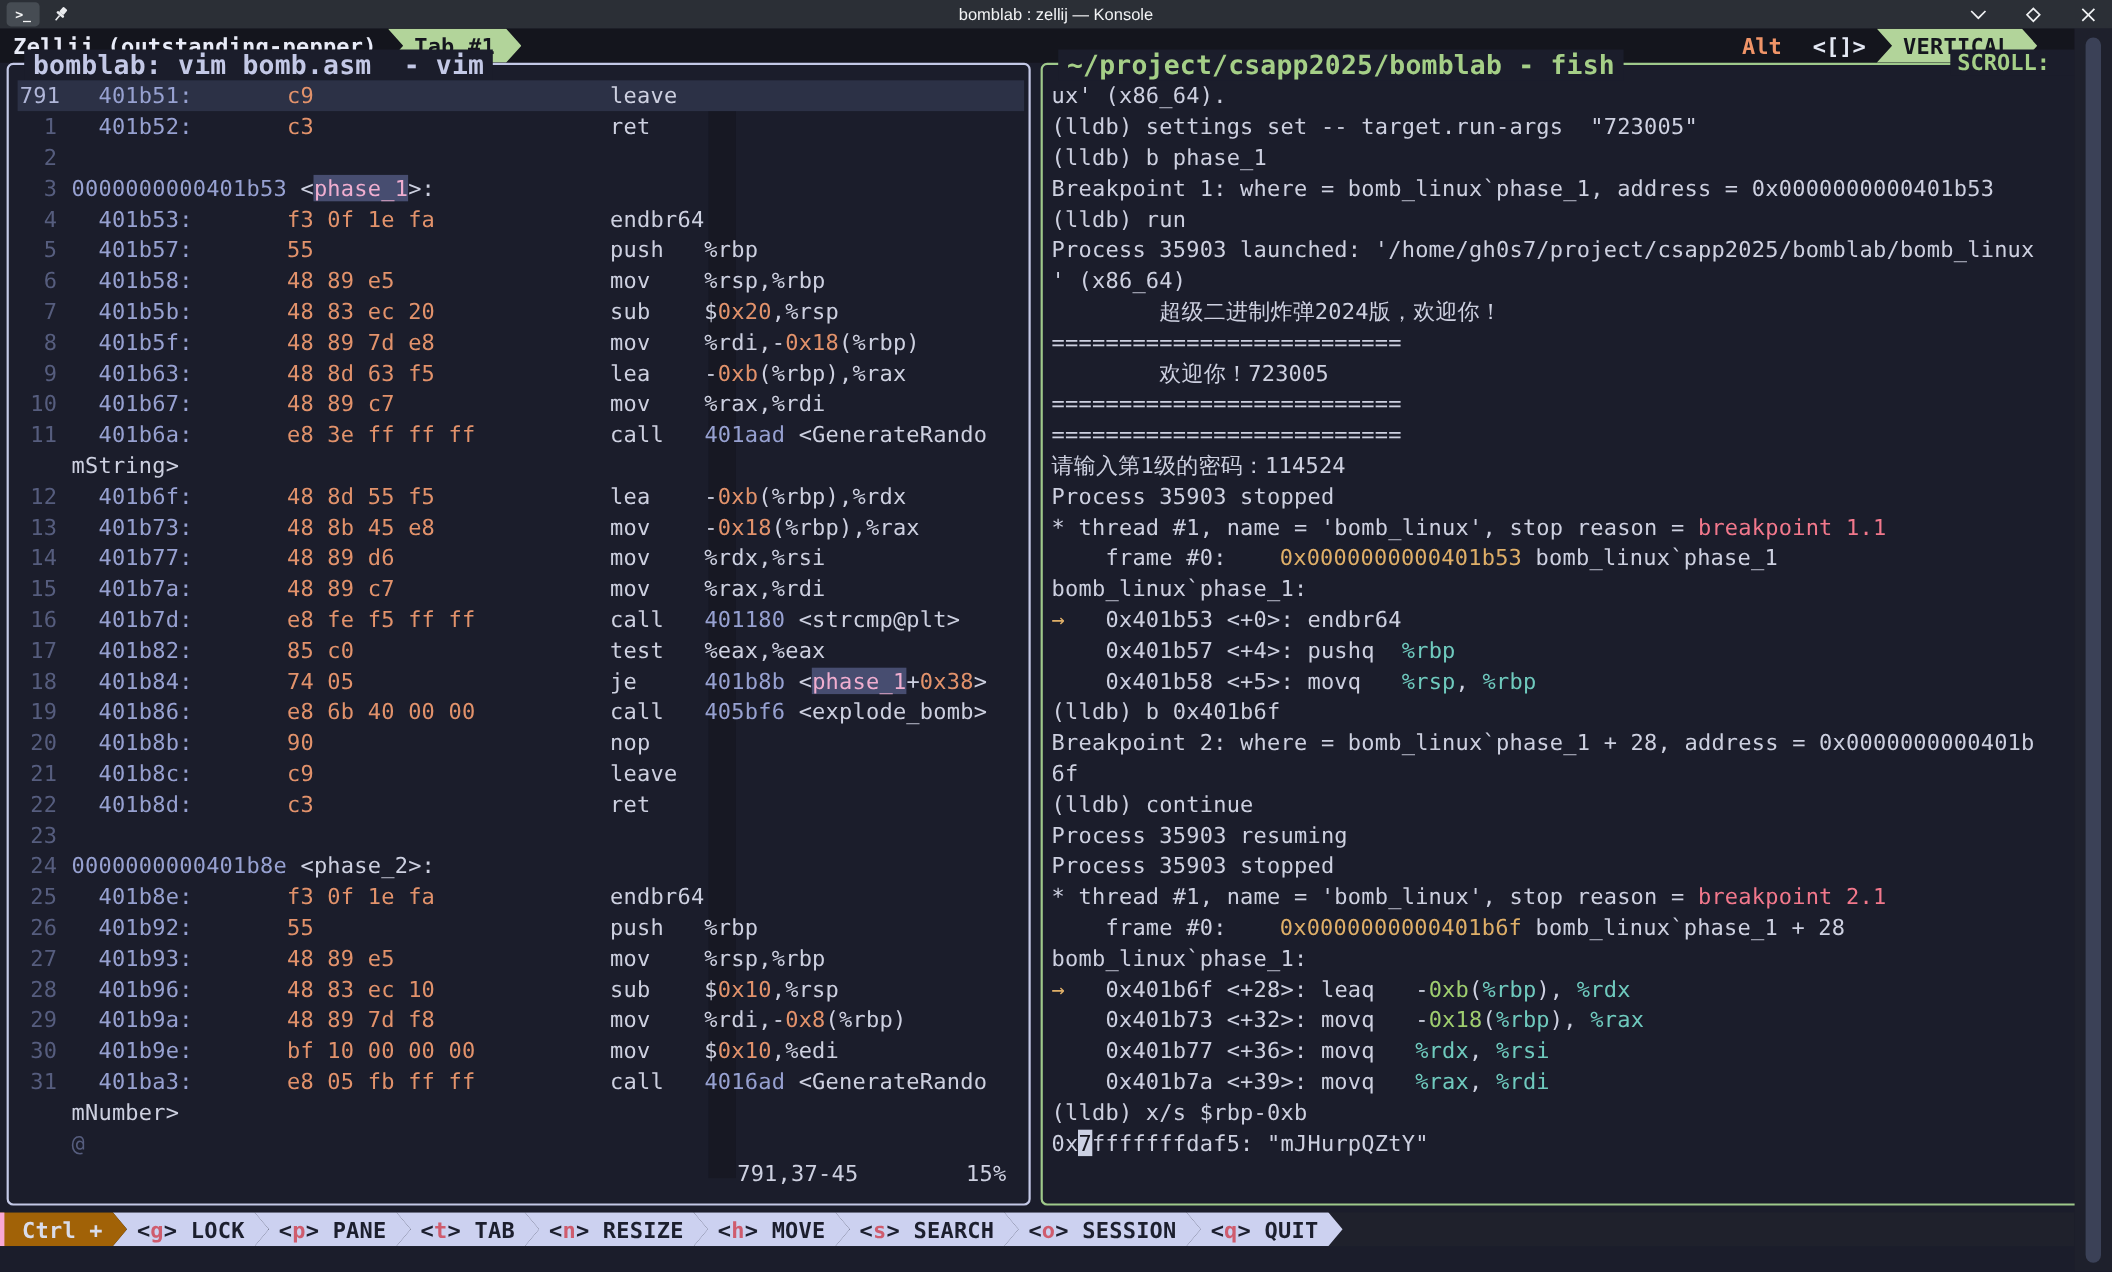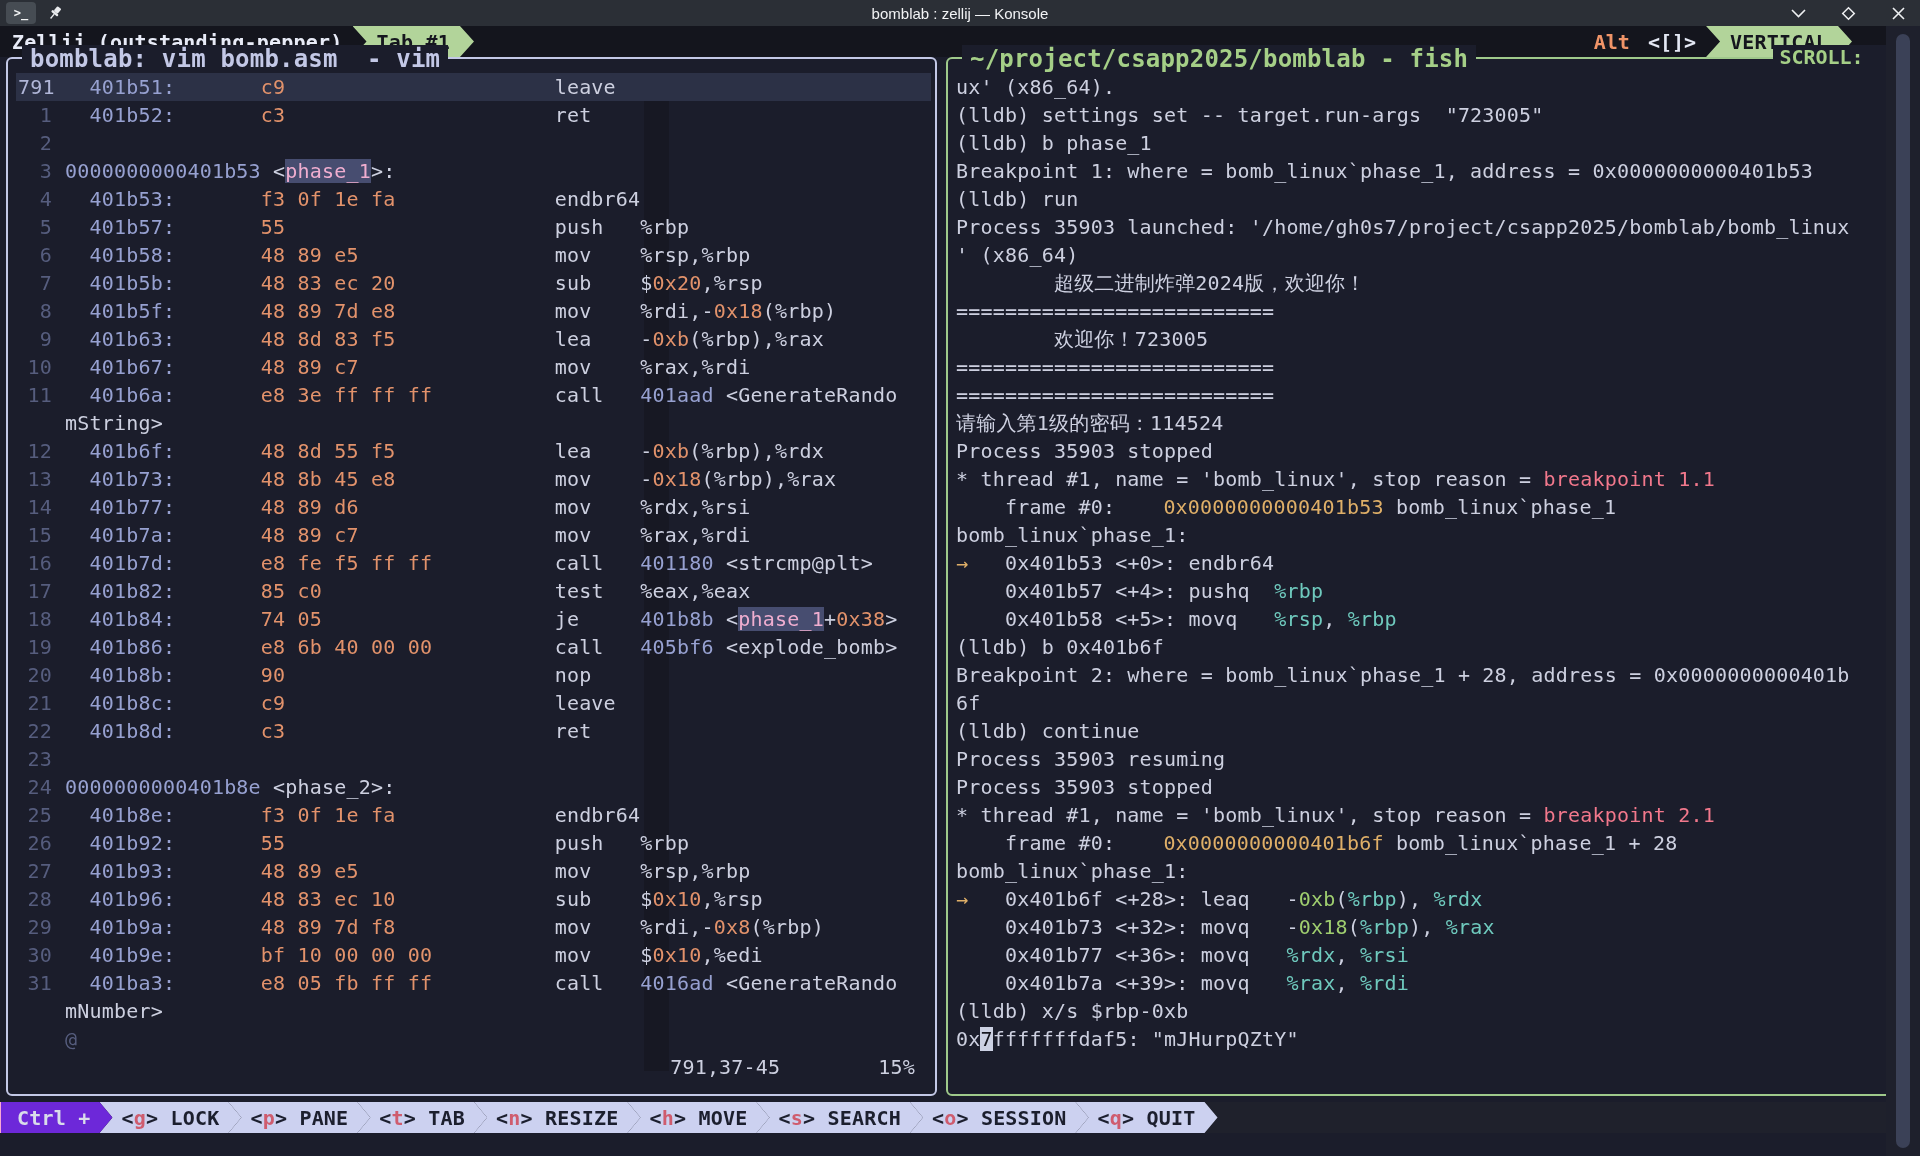--- a/index.html
+++ b/index.html
@@ -22,21 +22,21 @@
 
   
   .tabbar { position:absolute; top:26px; left:0; width:1886px; height:31px;
     background:#14151d; display:flex; align-items:center; font-size:20px; }
   .session-name { color:#e8ebf7; font-weight:bold; padding-left:12px; letter-spacing:.2px; }
   .ribbon { height:31px; display:flex; align-items:center; padding:0 24px;
     background:#b2d49a; color:#15161e; font-weight:bold; letter-spacing:.2px;
     clip-path:polygon(0 0, calc(100% - 14px) 0, 100% 50%, calc(100% - 14px) 100%, 0 100%, 14px 50%); }
   .tabbar .ribbon { margin-left:10px; }
   .tab-spacer { flex:1; }
-  .swap-hint { display:flex; align-items:center; gap:6px; font-weight:bold; }
+  .swap-hint { display:flex; align-items:center; gap:16px; font-weight:bold; }
   .swap-mod { color:#f09468; }
   .swap-keys { color:#e4e8f4; white-space:pre; }
   .layout-ribbon { margin-left:12px; margin-right:34px; }
 
   
   .pane { position:absolute; top:57px; height:1039px; border-radius:6px; background:#1b1d2b; }
   .pane-left  { left:6px;  width:931px; border:2px solid #c3c8e6; }
   .pane-right { left:946px; width:1032px; border:2px solid #9fc98b; }
   .pane-title { position:absolute; top:-14px; left:14px; background:#1b1d2b;
     padding:0 8px; font-size:24px; font-weight:bold; letter-spacing:.2px; white-space:pre; }
@@ -68,21 +68,21 @@
   .sg-cur  { background:#ccd1e3; color:#16161e; }
 
   .colorcolumn { position:absolute; top:12px; bottom:10px; left:628px; width:25px;
     background:#171823; z-index:0; }
   .vim-buffer { position:relative; z-index:1; }
 
   
   .keybar { position:absolute; top:1102px; left:0; width:1886px; height:31px;
     background:#1f212c; display:flex; align-items:stretch; font-size:20px; }
   .kb-seg { display:flex; align-items:center; font-weight:bold; letter-spacing:.2px; }
-  .kb-prefix { background:#6d28d9; color:#d9dcea; padding:0 22px 0 16px; border-left:1px solid #f9a8d4;
+  .kb-prefix { background:#a16207; color:#d9dcea; padding:0 22px 0 16px; border-left:4px solid #f9a8d4;
     clip-path:polygon(0 0, calc(100% - 13px) 0, 100% 50%, calc(100% - 13px) 100%, 0 100%); z-index:10; }
   .kb-ribbon { background:#ccd1f0; color:#1c1f2e; padding:0 22px; margin-left:-13px;
     clip-path:polygon(0 0, calc(100% - 13px) 0, 100% 50%, calc(100% - 13px) 100%, 0 100%, 13px 50%); }
   .kb-key { color:#cf5c6e; }
   .kb-label { white-space:pre; }
 
   
   .kscroll-track { position:absolute; top:26px; left:1886px; width:34px; height:1130px; background:#1e202c; }
   .kscroll-thumb { position:absolute; top:8px; left:10px; width:14px; height:1114px;
     background:#3b4157; border-radius:7px; }
@@ -143,21 +143,21 @@
     <div class="vim-buffer">
         <div class="trow cursorline"><span class="gut numcur">791</span><span class="sg-addr">  401b51:</span><span class="sg-hex">       c9</span><span class="sg-txt">                      leave</span></div>
         <div class="trow"><span class="gut">1</span><span class="sg-addr">  401b52:</span><span class="sg-hex">       c3</span><span class="sg-txt">                      ret</span></div>
         <div class="trow"><span class="gut">2</span></div>
         <div class="trow"><span class="gut">3</span><span class="sg-addr">0000000000401b53</span><span class="sg-txt"> &lt;</span><span class="sg-hl">phase_1</span><span class="sg-txt">&gt;:</span></div>
         <div class="trow"><span class="gut">4</span><span class="sg-addr">  401b53:</span><span class="sg-hex">       f3 0f 1e fa</span><span class="sg-txt">             endbr64</span></div>
         <div class="trow"><span class="gut">5</span><span class="sg-addr">  401b57:</span><span class="sg-hex">       55</span><span class="sg-txt">                      push   %rbp</span></div>
         <div class="trow"><span class="gut">6</span><span class="sg-addr">  401b58:</span><span class="sg-hex">       48 89 e5</span><span class="sg-txt">                mov    %rsp,%rbp</span></div>
         <div class="trow"><span class="gut">7</span><span class="sg-addr">  401b5b:</span><span class="sg-hex">       48 83 ec 20</span><span class="sg-txt">             sub    $</span><span class="sg-hex">0x20</span><span class="sg-txt">,%rsp</span></div>
         <div class="trow"><span class="gut">8</span><span class="sg-addr">  401b5f:</span><span class="sg-hex">       48 89 7d e8</span><span class="sg-txt">             mov    %rdi,-</span><span class="sg-hex">0x18</span><span class="sg-txt">(%rbp)</span></div>
-        <div class="trow"><span class="gut">9</span><span class="sg-addr">  401b63:</span><span class="sg-hex">       48 8d 83 f5</span><span class="sg-txt">             lea    -</span><span class="sg-hex">0xb</span><span class="sg-txt">(%rbp),%rax</span></div>
+        <div class="trow"><span class="gut">9</span><span class="sg-addr">  401b63:</span><span class="sg-hex">       48 8d 63 f5</span><span class="sg-txt">             lea    -</span><span class="sg-hex">0xb</span><span class="sg-txt">(%rbp),%rax</span></div>
         <div class="trow"><span class="gut">10</span><span class="sg-addr">  401b67:</span><span class="sg-hex">       48 89 c7</span><span class="sg-txt">                mov    %rax,%rdi</span></div>
         <div class="trow"><span class="gut">11</span><span class="sg-addr">  401b6a:</span><span class="sg-hex">       e8 3e ff ff ff</span><span class="sg-txt">          call   </span><span class="sg-addr">401aad</span><span class="sg-txt"> &lt;GenerateRando</span></div>
         <div class="trow"><span class="gut"></span><span class="sg-txt">mString&gt;</span></div>
         <div class="trow"><span class="gut">12</span><span class="sg-addr">  401b6f:</span><span class="sg-hex">       48 8d 55 f5</span><span class="sg-txt">             lea    -</span><span class="sg-hex">0xb</span><span class="sg-txt">(%rbp),%rdx</span></div>
         <div class="trow"><span class="gut">13</span><span class="sg-addr">  401b73:</span><span class="sg-hex">       48 8b 45 e8</span><span class="sg-txt">             mov    -</span><span class="sg-hex">0x18</span><span class="sg-txt">(%rbp),%rax</span></div>
         <div class="trow"><span class="gut">14</span><span class="sg-addr">  401b77:</span><span class="sg-hex">       48 89 d6</span><span class="sg-txt">                mov    %rdx,%rsi</span></div>
         <div class="trow"><span class="gut">15</span><span class="sg-addr">  401b7a:</span><span class="sg-hex">       48 89 c7</span><span class="sg-txt">                mov    %rax,%rdi</span></div>
         <div class="trow"><span class="gut">16</span><span class="sg-addr">  401b7d:</span><span class="sg-hex">       e8 fe f5 ff ff</span><span class="sg-txt">          call   </span><span class="sg-addr">401180</span><span class="sg-txt"> &lt;strcmp@plt&gt;</span></div>
         <div class="trow"><span class="gut">17</span><span class="sg-addr">  401b82:</span><span class="sg-hex">       85 c0</span><span class="sg-txt">                   test   %eax,%eax</span></div>
         <div class="trow"><span class="gut">18</span><span class="sg-addr">  401b84:</span><span class="sg-hex">       74 05</span><span class="sg-txt">                   je     </span><span class="sg-addr">401b8b</span><span class="sg-txt"> &lt;</span><span class="sg-hl">phase_1</span><span class="sg-txt">+</span><span class="sg-hex">0x38</span><span class="sg-txt">&gt;</span></div>

